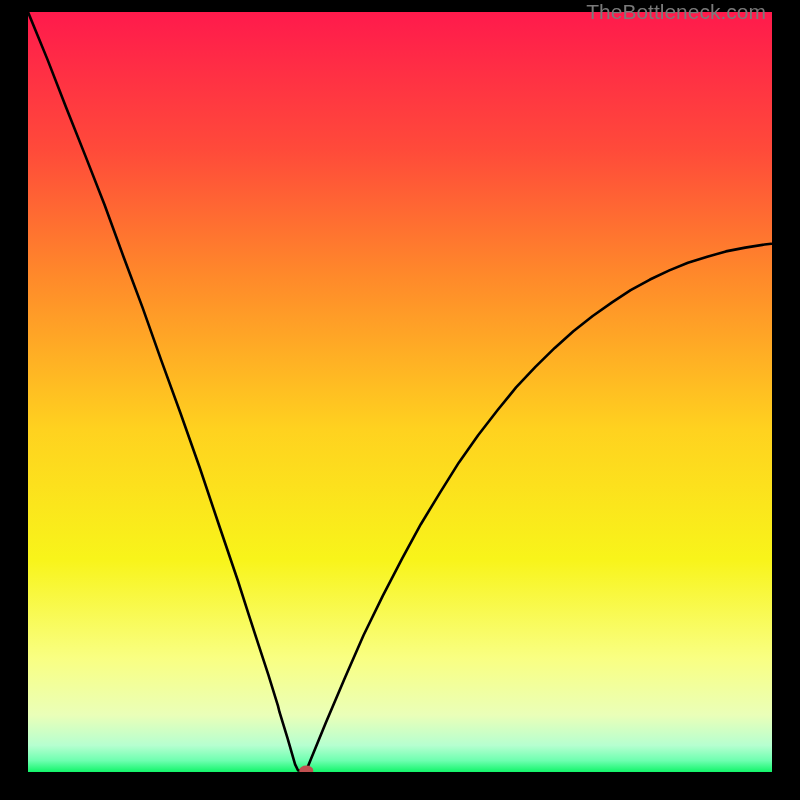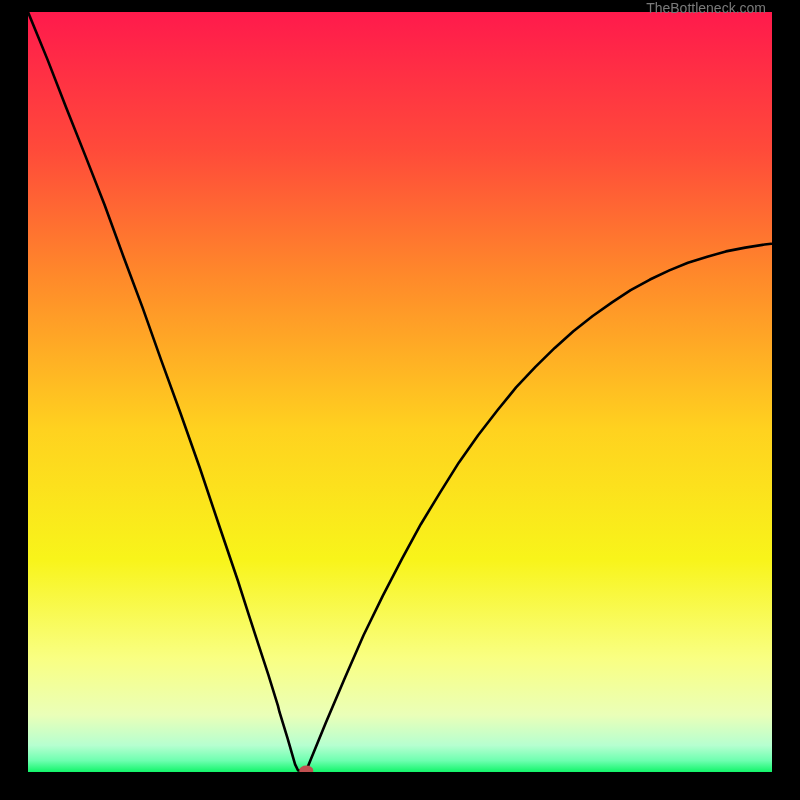--- a/index.html
+++ b/index.html
@@ -17,21 +17,21 @@
     top: 12px;
     width: 744px;
     height: 760px;
     box-sizing: border-box;
   }
   .watermark {
     position: absolute;
     right: 34px;
     top: 0px;
     color: #7a7a7a;
-    font-size: 14px;
+    font-size: 21px;
     font-weight: 500;
     letter-spacing: 0px;
     user-select: none;
   }
 </style>
 </head>
 <body>
 
 <svg class="chart-frame" viewBox="0 0 744 760" preserveAspectRatio="none">
   <defs>

